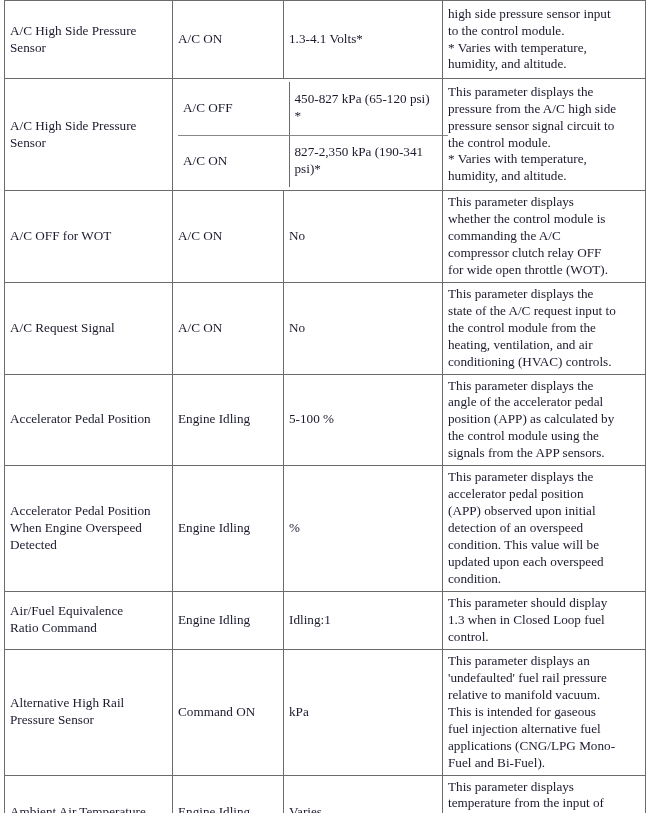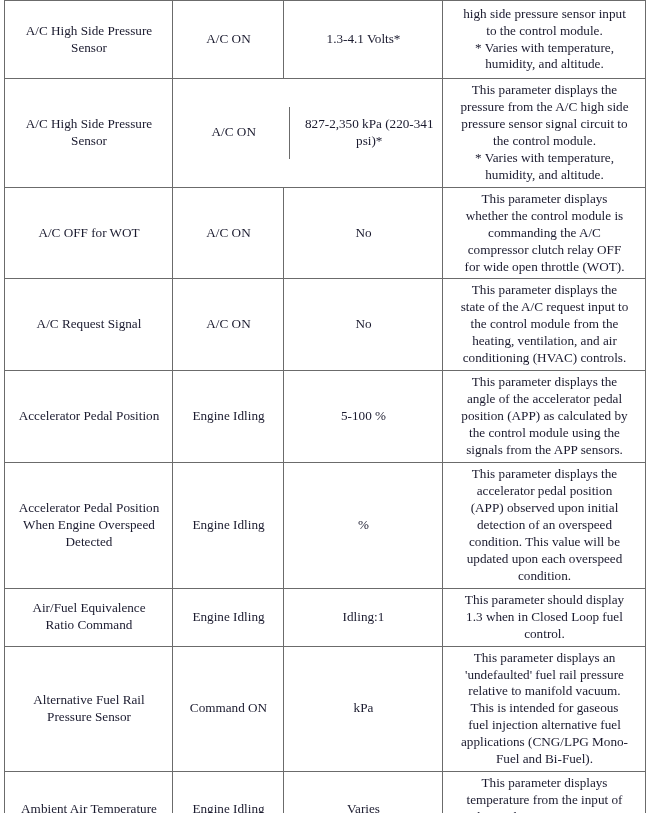--- a/index.html
+++ b/index.html
@@ -37,21 +37,21 @@
   }
   table.param-table col.c-param   { width: 168px; }
   table.param-table col.c-cond    { width: 111px; }
   table.param-table col.c-value   { width: 159px; }
   table.param-table col.c-desc    { width: 203px; }
 
   table.param-table td {
     border: 1px solid #6b6b6b;
     padding: 3px 4px 3px 5px;
     vertical-align: middle;
-    text-align: center;
+    text-align: left;
     word-wrap: break-word;
     overflow-wrap: break-word;
     hyphens: none;
   }
   td.desc-cell {
     vertical-align: top;
     padding-top: 2px;
   }
   td.nested-holder {
     padding: 0;
@@ -120,26 +120,35 @@
             <span class="cell-text">A/C High Side Pressure
 Sensor</span>
           </td>
           <td class="nested-holder" colspan="2">
             <table class="inner">
               <colgroup>
                 <col class="i-cond">
                 <col class="i-value">
               </colgroup>
               <tbody>
+                <tr style="height:53px;">
+                  <td class="i-cond">
+                    <span class="cell-text">A/C OFF</span>
+                  </td>
+                  <td class="i-value">
+                    <span class="cell-text">450-827 kPa (65-120 psi)
+*</span>
+                  </td>
+                </tr>
                 <tr style="height:52px;">
                   <td class="i-cond">
                     <span class="cell-text">A/C ON</span>
                   </td>
                   <td class="i-value">
-                    <span class="cell-text">827-2,350 kPa (220-341
+                    <span class="cell-text">827-2,350 kPa (190-341
 psi)*</span>
                   </td>
                 </tr>
               </tbody>
             </table>
           </td>
           <td class="desc-cell">
             <span class="cell-text">This parameter displays the
 pressure from the A/C high side
 pressure sensor signal circuit to
@@ -242,21 +251,21 @@
           </td>
           <td class="desc-cell">
             <span class="cell-text">This parameter should display
 1.3 when in Closed Loop fuel
 control.</span>
           </td>
         </tr>
 
         <tr style="height:122px;">
           <td>
-            <span class="cell-text">Alternative Fuel Rail
+            <span class="cell-text">Alternative High Rail
 Pressure Sensor</span>
           </td>
           <td>
             <span class="cell-text">Command ON</span>
           </td>
           <td>
             <span class="cell-text">kPa</span>
           </td>
           <td class="desc-cell">
             <span class="cell-text">This parameter displays an

